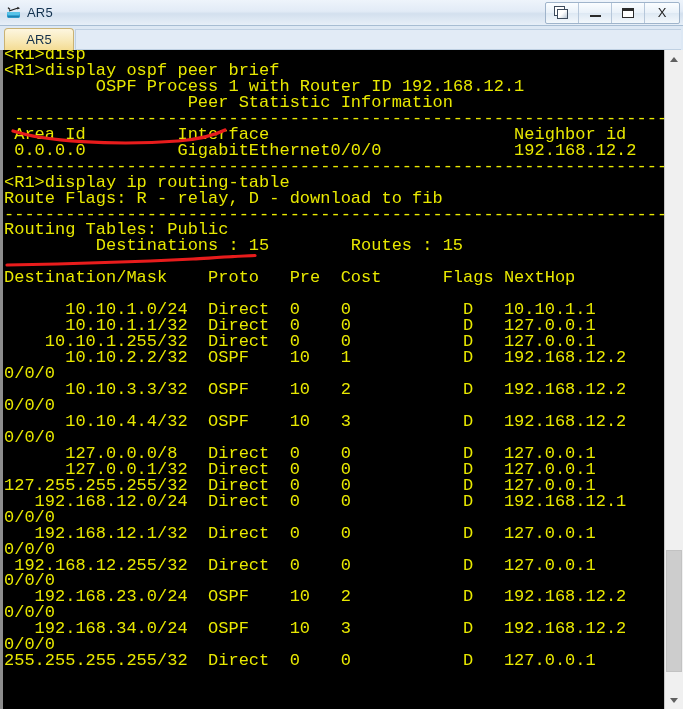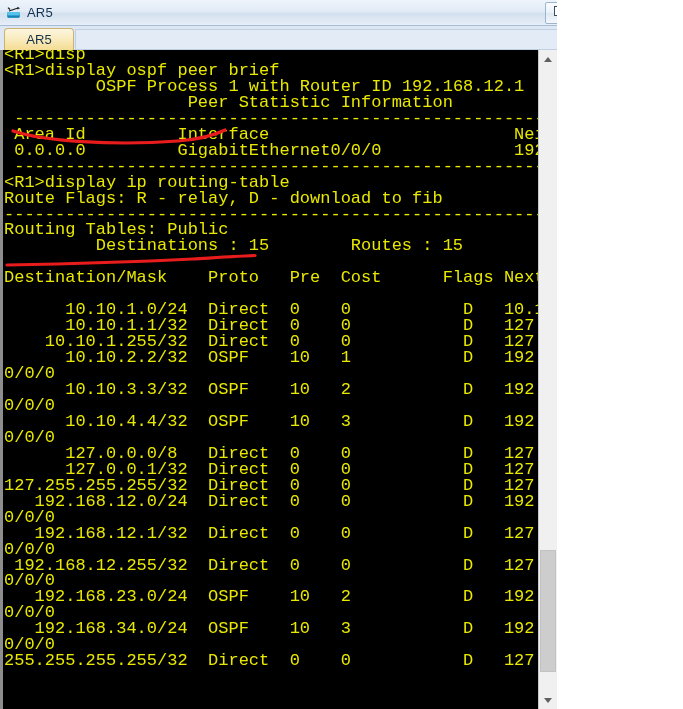--- a/index.html
+++ b/index.html
@@ -9,25 +9,24 @@
     background: #ffffff;
   }
   body {
     width: 683px;
     height: 709px;
     overflow: hidden;
     font-family: "Liberation Sans", sans-serif;
   }
   #app {
     position: relative;
-    width: 549px;
+    width: 683px;
     height: 709px;
     background: #eab308;
     overflow: hidden;
-    padding-left: 8px;
   }
 
   
   .titlebar {
     position: absolute;
     left: 0; top: 0;
     width: 683px; height: 26px;
     background: linear-gradient(to bottom, #eef4fb 0%, #e2ebf6 45%, #d3e0ee 55%, #e7eff8 100%);
     border-bottom: 1px solid #a7bdd3;
     box-sizing: border-box;

